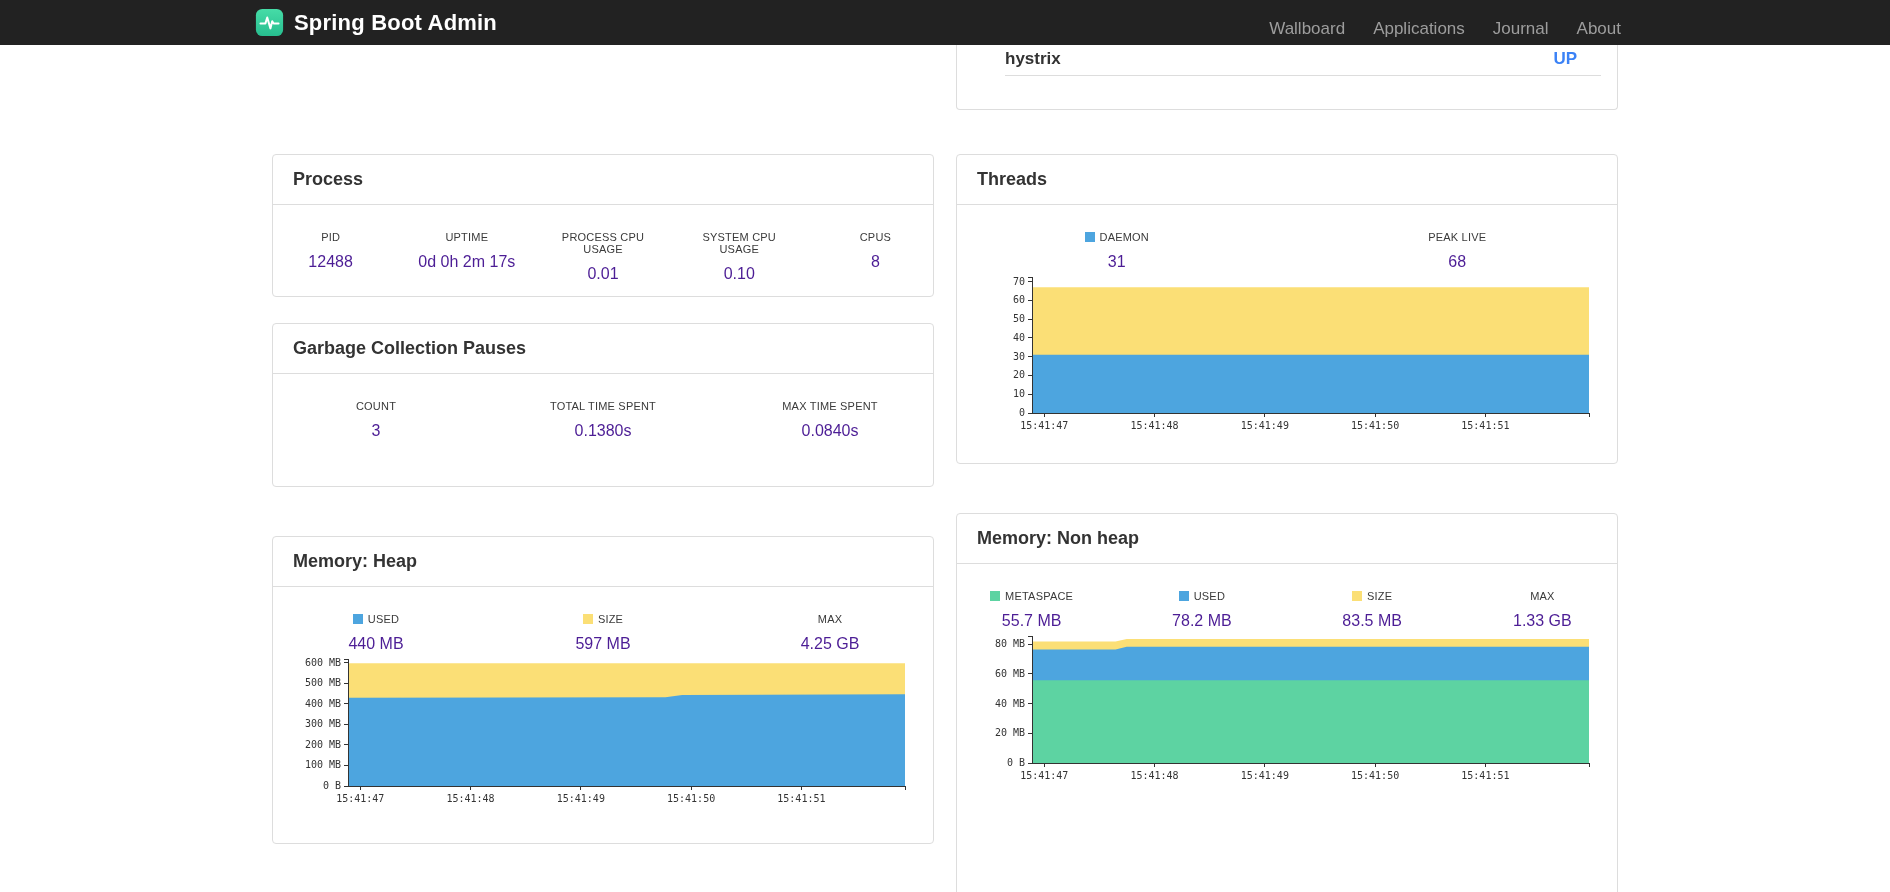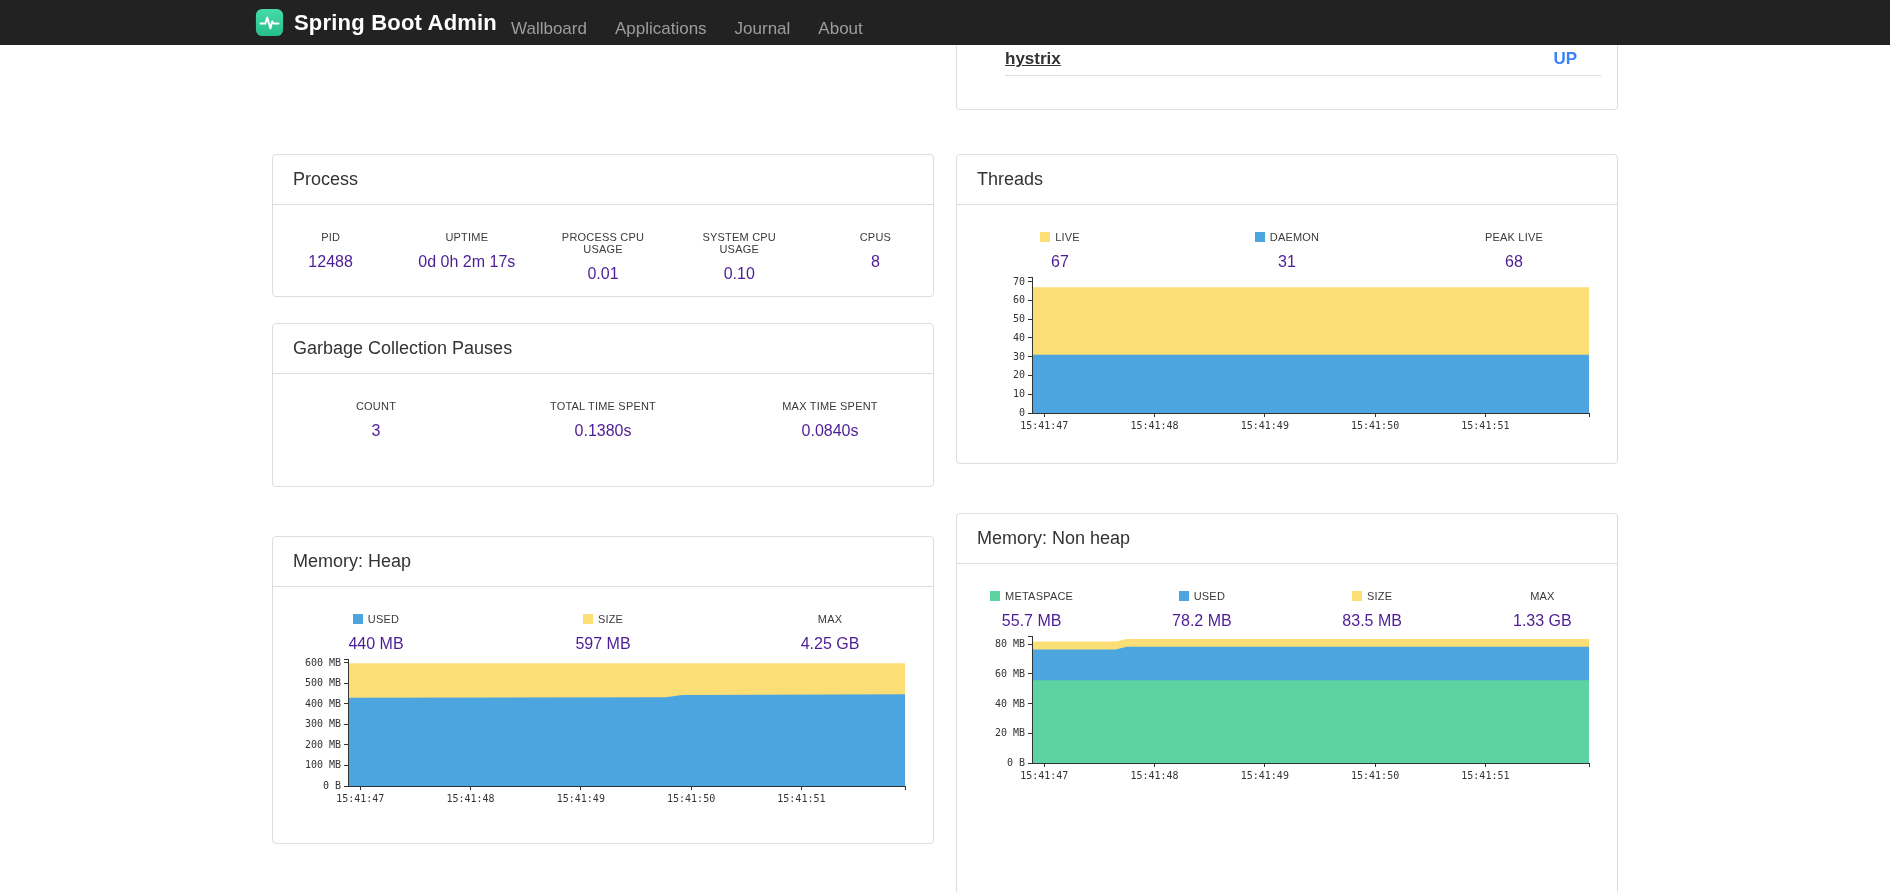--- a/index.html
+++ b/index.html
@@ -7,54 +7,54 @@
   body {
     font-family: "Liberation Sans", sans-serif;
     background: #ffffff;
     color: #333;
     overflow: hidden;
   }
   
   .navbar { height: 45px; background: #222222; }
   .nav-inner {
     width: 1380px; margin: 0 auto; height: 100%;
-    display: flex; align-items: center;
+    display: flex; justify-content: space-between; align-items: center;
   }
   .brand { display: flex; align-items: center; gap: 10px; cursor: pointer; text-decoration: none; }
   .brand-icon svg { display: block; }
   .brand-text { color: #fff; font-size: 22px; font-weight: bold; letter-spacing: .2px; }
   .nav-links { display: flex; height: 100%; }
   .nav-link {
     color: #9d9d9d; font-size: 17px; line-height: 45px;
     padding: 6px 14px; text-decoration: none; cursor: pointer;
   }
   
   .container { width: 1346px; margin: 0 auto; display: flex; gap: 22px; }
   .col { flex: 1; min-width: 0; }
   .spacer { height: 109px; }
   
   .panel { background: #fff; border: 1px solid #ddd; border-radius: 4px; overflow: hidden; }
   .panel-heading { height: 50px; padding: 13px 20px; border-bottom: 1px solid #ddd; }
-  .panel-title { font-size: 18px; font-weight: normal; color: #333; line-height: 23px; }
+  .panel-title { font-size: 18px; font-weight: bold; color: #333; line-height: 23px; }
   #panel-process  { height: 143px; margin-bottom: 25px; }
   #panel-gc       { height: 164px; margin-bottom: 49px; margin-top: 26px; }
   #panel-threads  { height: 310px; margin-bottom: 49px; }
   #panel-heap     { height: 308px; }
   #panel-nonheap  { height: 396px; }
   
   .panel-fragment {
     height: 65px; margin-bottom: 44px;
     border-top: none; border-radius: 0 0 4px 4px;
   }
   .app-row {
     display: flex; justify-content: space-between; align-items: center;
     margin: 0 16px 0 48px; padding: 4px 24px 6px 0;
     border-bottom: 1px solid #ddd;
   }
-  .app-name { font-size: 17px; font-weight: bold; color: #333; cursor: pointer; text-decoration: underline; }
+  .app-name { font-size: 17px; font-weight: bold; color: #333; cursor: pointer; }
   .app-status { font-size: 17px; font-weight: bold; }
   
   .stats-row { display: flex; padding-top: 26px; gap: 21px; }
   .stat { flex: 1; text-align: center; }
   .stat-label {
     font-size: 11px; color: #3a3a3a; letter-spacing: .2px;
     display: flex; justify-content: center; align-items: center; gap: 5px;
     margin-bottom: 9px; text-transform: uppercase;
   }
   .swatch { width: 10px; height: 10px; display: inline-block; }
@@ -219,27 +219,20 @@
       </div>
     </section>
 
     <section class="panel" id="panel-threads">
       <div class="panel-heading">
         <h3 class="panel-title">Threads</h3>
       </div>
       <div class="stats-row">
           <div class="stat">
             <div class="stat-label">
-              <span class="swatch" style="background: rgb(251, 223, 118);"></span>
-              <span>LIVE</span>
-            </div>
-            <div class="stat-value">67</div>
-          </div>
-          <div class="stat">
-            <div class="stat-label">
               <span class="swatch" style="background: rgb(77, 165, 223);"></span>
               <span>DAEMON</span>
             </div>
             <div class="stat-value">31</div>
           </div>
           <div class="stat">
             <div class="stat-label">
               <span>PEAK LIVE</span>
             </div>
             <div class="stat-value">68</div>

